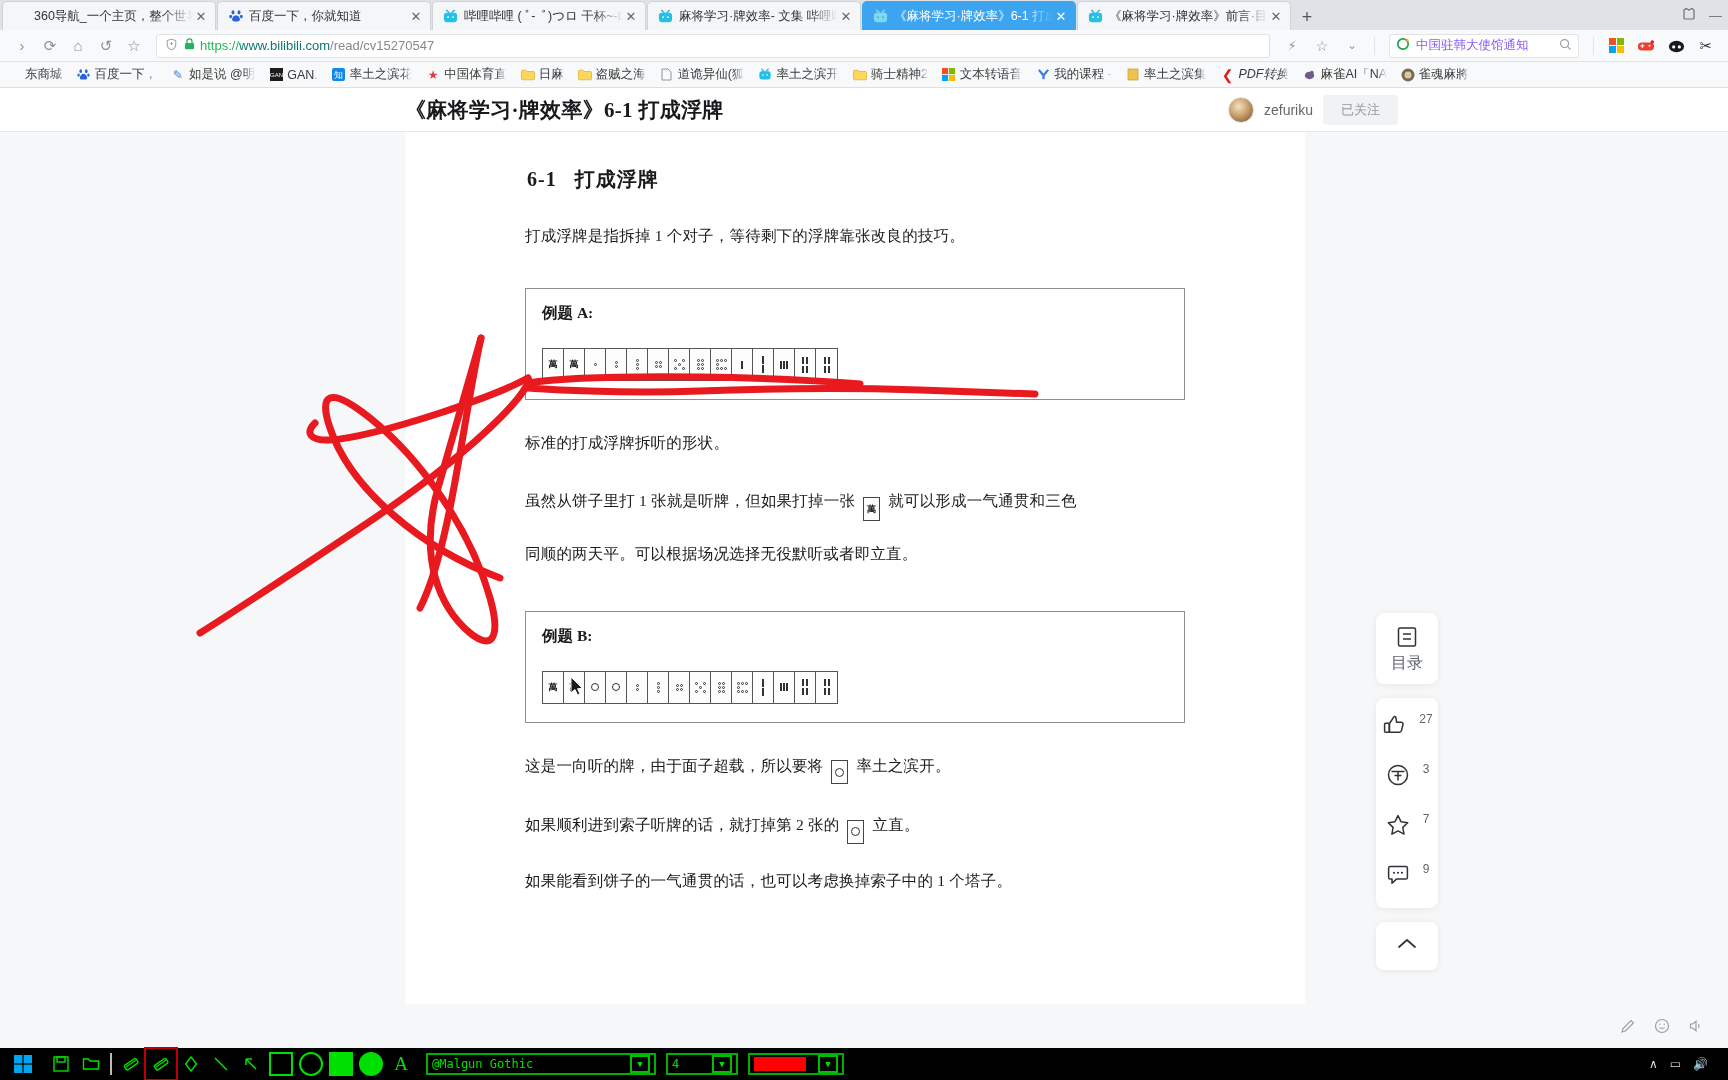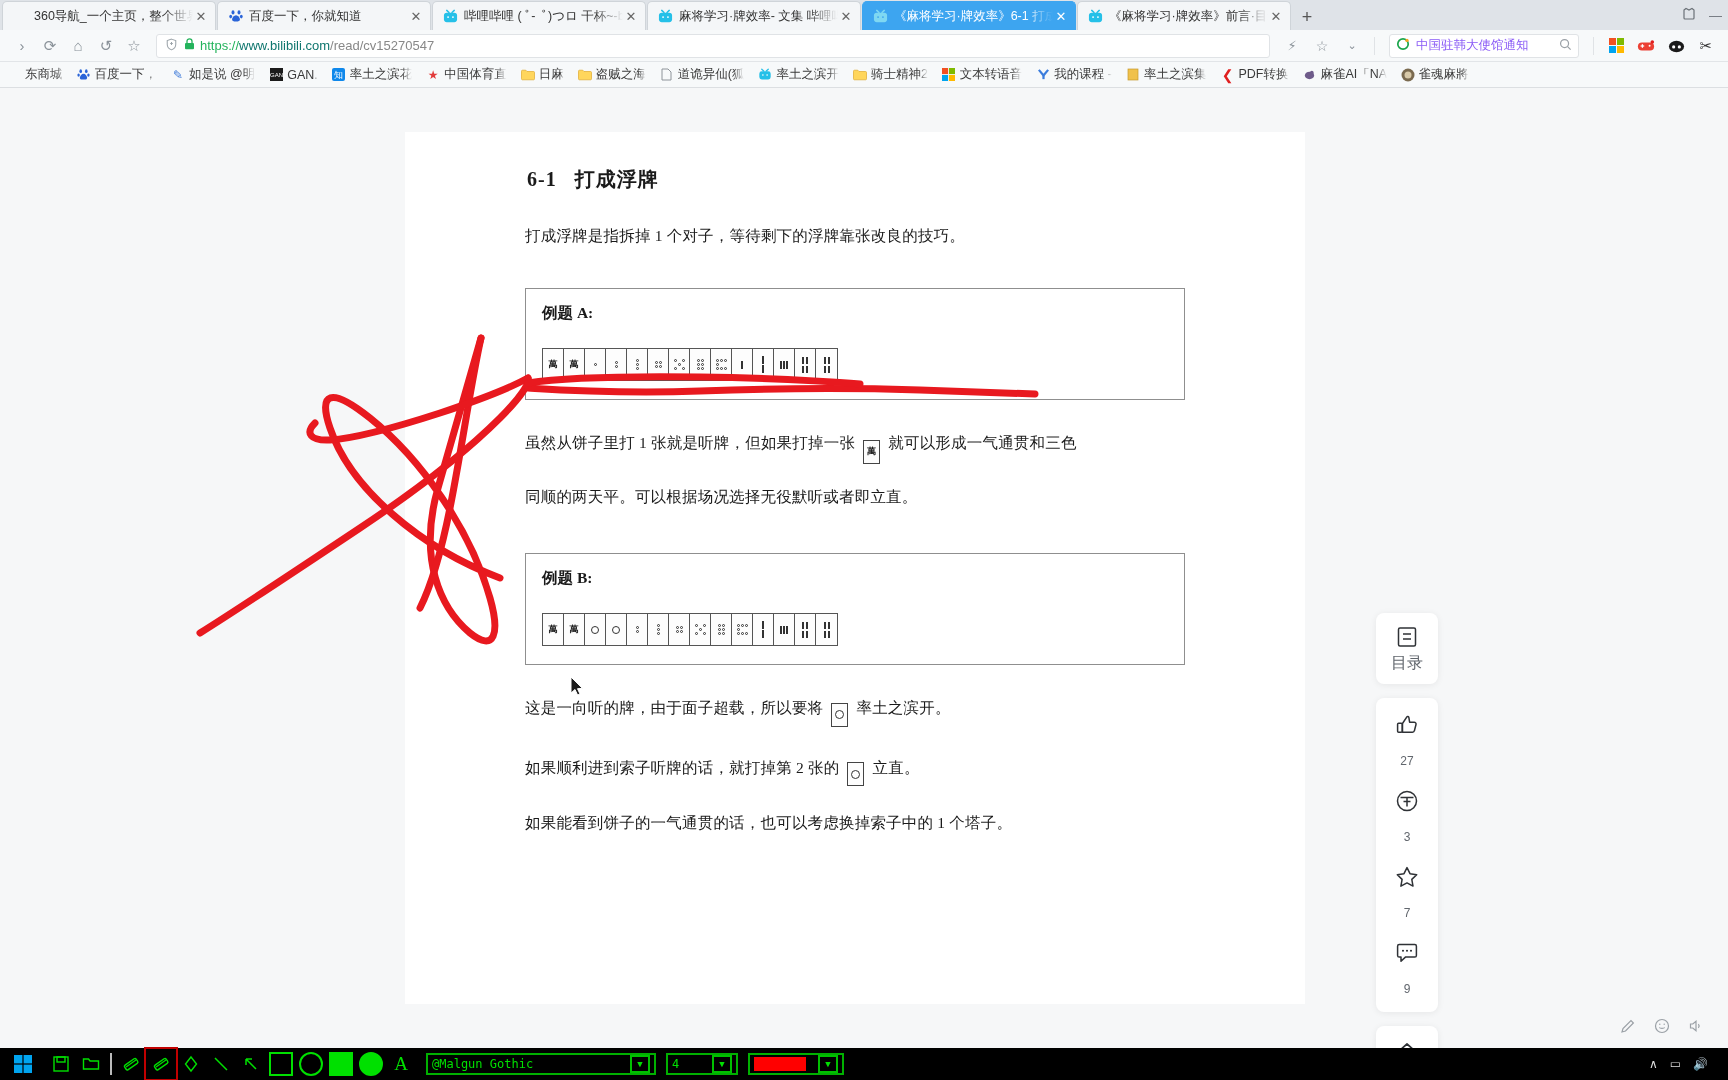--- a/index.html
+++ b/index.html
@@ -105,21 +105,21 @@
 
   
   .annot { position:absolute; left:0; top:0; width:1728px; height:960px; pointer-events:none; }
 
   
   .side { position:absolute; right:290px; top:525px; display:flex; flex-direction:column; gap:14px; }
   .side-card { width:62px; background:#fff; border-radius:8px; box-shadow:0 1px 7px rgba(0,0,0,.07);
     display:flex; flex-direction:column; align-items:center; }
   .side-card.one { padding:12px 0 10px; }
   .side-card.stack { padding:14px 0 16px; gap:20px; }
-  .side-item { display:flex; flex-direction:column; align-items:center; gap:12px; }
+  .side-item { display:flex; flex-direction:row; align-items:flex-start; gap:12px; }
   .side-lbl { font-size:16px; color:#61666d; }
   .side-cnt { font-size:12px; color:#61666d; }
   .totop { width:62px; height:48px; background:#fff; border-radius:8px;
     box-shadow:0 1px 7px rgba(0,0,0,.07); display:flex; align-items:center; justify-content:center; }
 
   .page-bottom-right { position:absolute; right:24px; bottom:10px; display:flex; gap:18px; align-items:center; color:#9aa0a6; }
 
   
   .cursor { position:absolute; left:570px; top:588px; width:14px; height:20px; }
 
@@ -416,21 +416,21 @@
     <div class="bm">
         <span class="bmico">
           <svg width="12" height="13" viewBox="0 0 12 13">
             <rect x="1" y="1" width="10" height="11" fill="#f0c14b" stroke="#c69a2e" stroke-width=".7"></rect>
           </svg>
         </span>
         <span class="bmlbl">率土之滨集</span>
       </div>
     <div class="bm">
         <span class="bmico" style="color:#e02020;font-size:14px;font-weight:bold;">❮</span>
-        <span class="bmlbl" style="max-width:60px;">PDF转换</span>
+        <span class="bmlbl" style="max-width:60px;font-style:italic;">PDF转换</span>
       </div>
     <div class="bm">
         <span class="bmico">
           <svg width="13" height="13" viewBox="0 0 14 14">
             <ellipse cx="7" cy="8" rx="5" ry="4" fill="#6e5b8a"></ellipse>
             <circle cx="9.5" cy="5" r="2" fill="#6e5b8a"></circle>
           </svg>
         </span>
         <span class="bmlbl" style="max-width:66px;">麻雀AI「NA</span>
       </div>
@@ -440,20 +440,28 @@
             <circle cx="7" cy="7" r="6.5" fill="#7a6a4f"></circle>
             <circle cx="7" cy="7" r="3.5" fill="#d8c9a8"></circle>
           </svg>
         </span>
         <span class="bmlbl" style="max-width:70px;">雀魂麻將</span>
       </div>
   </div>
 
   <div class="page">
 
+    <div class="page-header">
+      <div class="page-title">《麻将学习·牌效率》6-1 打成浮牌</div>
+      <div class="header-right">
+        <div class="avatar"></div>
+        <div class="uname">zefuriku</div>
+        <button class="follow-btn">已关注</button>
+      </div>
+    </div>
 
     <div class="sheet">
       <div class="article">
 
         <div class="h-sec">
           <span class="num">6-1</span><span>打成浮牌</span>
         </div>
 
         <div class="para">打成浮牌是指拆掉 1 个对子，等待剩下的浮牌靠张改良的技巧。</div>
 
@@ -556,20 +564,21 @@
                 <div class="pin-grid" style="grid-template-columns:repeat(2,1fr);gap:2px;">
                   <i style="width:2px;height:7px;background:#333;"></i>
                   <i style="width:2px;height:7px;background:#333;"></i>
                   <i style="width:2px;height:7px;background:#333;"></i>
                   <i style="width:2px;height:7px;background:#333;"></i>
                 </div>
               </div>
           </div>
         </div>
 
+        <div class="para">标准的打成浮牌拆听的形状。</div>
 
         <div class="para">
           <span>虽然从饼子里打 1 张就是听牌，但如果打掉一张</span>
           <span class="inline-tile">
               <span class="char">萬</span>
             </span>
           <span>就可以形成一气通贯和三色</span>
         </div>
 
         <div class="para" style="margin-top:18px;">同顺的两天平。可以根据场况选择无役默听或者即立直。</div>

